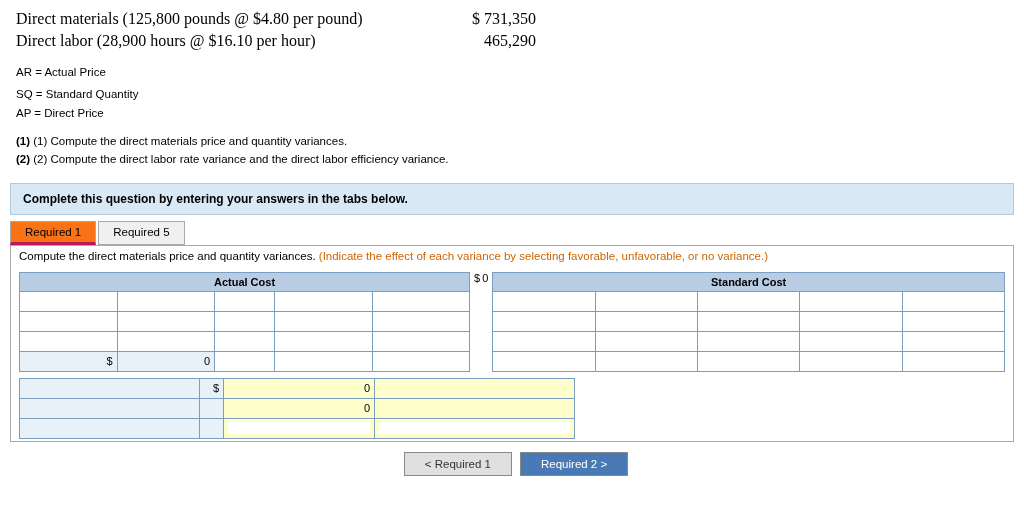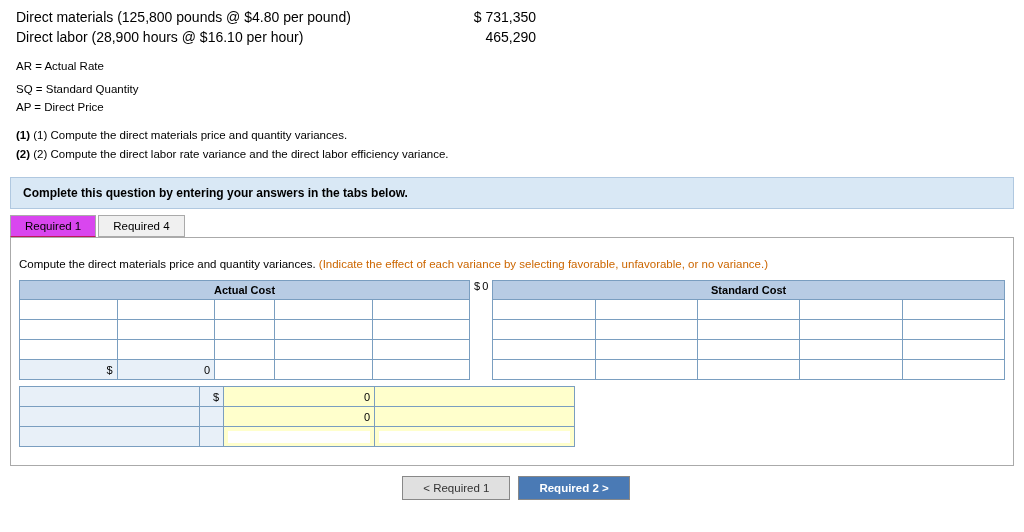--- a/index.html
+++ b/index.html
@@ -10,22 +10,22 @@
       color: #000;
       width: 1024px;
       min-height: 532px;
     }
 
     .top-section {
       padding: 8px 16px 4px 16px;
     }
 
     .monospace-text {
-      font-family: Liberation Sans, sans-serif;
-      font-size: 14px;
+      font-family: Liberation Serif, serif;
+      font-size: 16px;
       line-height: 1.4;
     }
 
     .definitions {
       padding: 6px 16px;
       font-size: 11.5px;
       line-height: 1.6;
     }
 
     .instructions {
@@ -54,31 +54,31 @@
     .tab {
       border: 1px solid #aaa;
       padding: 4px 14px;
       font-size: 11.5px;
       cursor: pointer;
       background: #f0f0f0;
       margin-right: 2px;
     }
 
     .tab.active {
-      background: #d946ef;
-      border-bottom: 1px solid #be185d;
+      background: #f97316;
+      border-bottom: 3px solid #be185d;
       font-weight: normal;
       z-index: 2;
       text-align: right;
     }
 
     .tab-content {
       border: 1px solid #aaa;
       margin: 0 10px;
-      padding: 18px 8px;
+      padding: 2px 8px;
       background: #fff;
     }
 
     .tab-description {
       font-size: 11.5px;
       margin-bottom: 8px;
       line-height: 1.4;
     }
 
     .tab-description .orange { color: #cc6600; }
@@ -179,21 +179,21 @@
     }
 
     .nav-btn.prev {
       background: #e0e0e0;
       color: #333;
     }
 
     .nav-btn.next {
       background: #4a7ab5;
       color: #fff;
-      font-weight: bold;
+      font-weight: normal;
     }
 
     .input-field {
       background: #fff;
       border: none;
       width: 100%;
       font-size: 11px;
       outline: none;
     }
 
@@ -219,21 +219,21 @@
       <span>$ 731,350</span>
     </div>
     <div style="display:flex; justify-content:space-between; width:520px;">
       <span>Direct labor (28,900 hours @ $16.10 per hour)</span>
       <span>465,290</span>
     </div>
   </div>
 </div>
 
 <div class="definitions">
-  <div>AR = Actual Rate</div>
+  <div>AR = Actual Price</div>
   <div style="margin-top:4px;">
     <div>SQ = Standard Quantity</div>
     <div>AP = Direct Price</div>
   </div>
 </div>
 
 <div class="instructions">
   <div>
     <span class="bold">(1)</span>
     <span>(1) Compute the direct materials price and quantity variances.</span>
@@ -246,21 +246,21 @@
 
 <div class="blue-banner">
   <span>Complete this question by entering your answers in the tabs below.</span>
 </div>
 
 <div class="tabs-container">
   <div class="tab active">
     <span>Required 1</span>
   </div>
   <div class="tab">
-    <span>Required 4</span>
+    <span>Required 5</span>
   </div>
 </div>
 
 <div class="tab-content">
   <div class="tab-description">
     <span>Compute the direct materials price and quantity variances.</span>
     <span class="orange">(Indicate the effect of each variance by selecting favorable, unfavorable, or no variance.)</span>
   </div>
 
   <div class="cost-tables">

